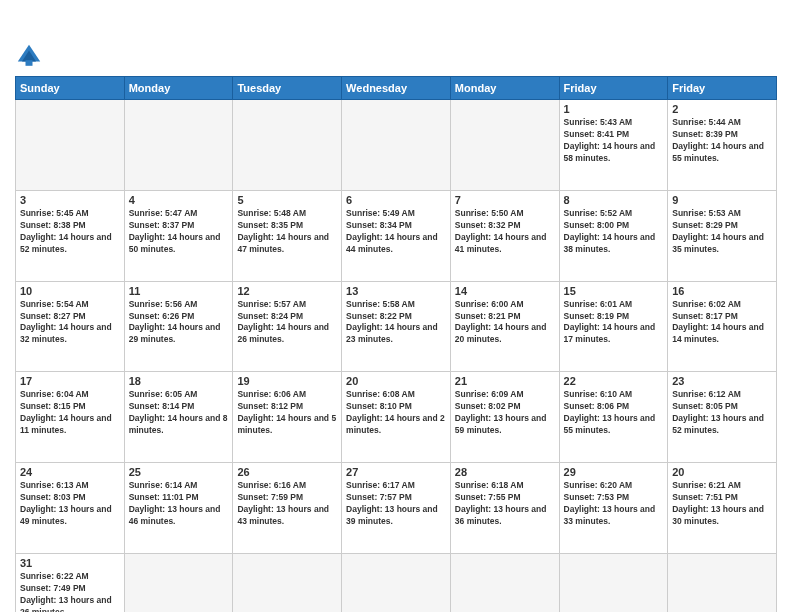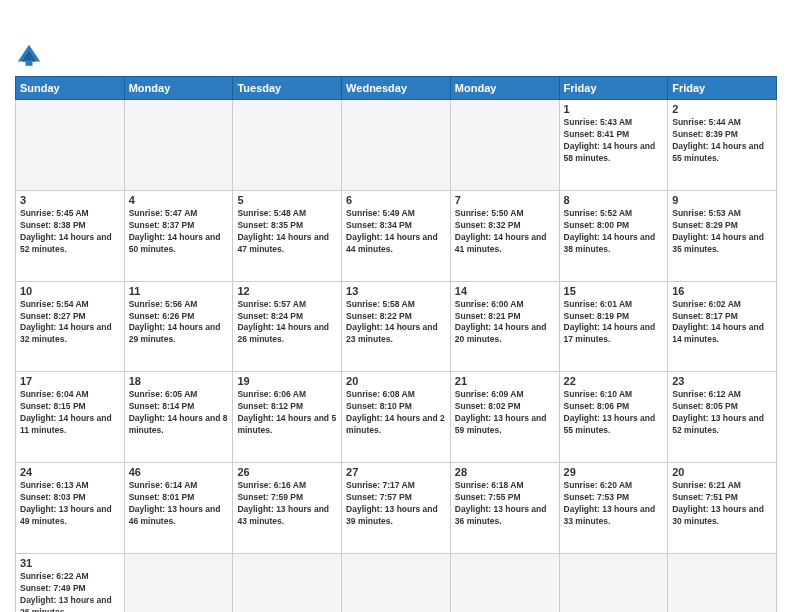--- a/index.html
+++ b/index.html
@@ -312,36 +312,36 @@
         </tr>
         <tr>
           <td>
             <span class="day-num">24</span>
             <div class="day-info">Sunrise: 6:13 AM
 Sunset: 8:03 PM
 Daylight: 13 hours
 and 49 minutes.</div>
           </td>
           <td>
-            <span class="day-num">46</span>
+            <span class="day-num">25</span>
             <div class="day-info">Sunrise: 6:14 AM
-Sunset: 8:01 PM
+Sunset: 11:01 PM
 Daylight: 13 hours
 and 46 minutes.</div>
           </td>
           <td>
             <span class="day-num">26</span>
             <div class="day-info">Sunrise: 6:16 AM
 Sunset: 7:59 PM
 Daylight: 13 hours
 and 43 minutes.</div>
           </td>
           <td>
             <span class="day-num">27</span>
-            <div class="day-info">Sunrise: 7:17 AM
+            <div class="day-info">Sunrise: 6:17 AM
 Sunset: 7:57 PM
 Daylight: 13 hours
 and 39 minutes.</div>
           </td>
           <td>
             <span class="day-num">28</span>
             <div class="day-info">Sunrise: 6:18 AM
 Sunset: 7:55 PM
 Daylight: 13 hours
 and 36 minutes.</div>

